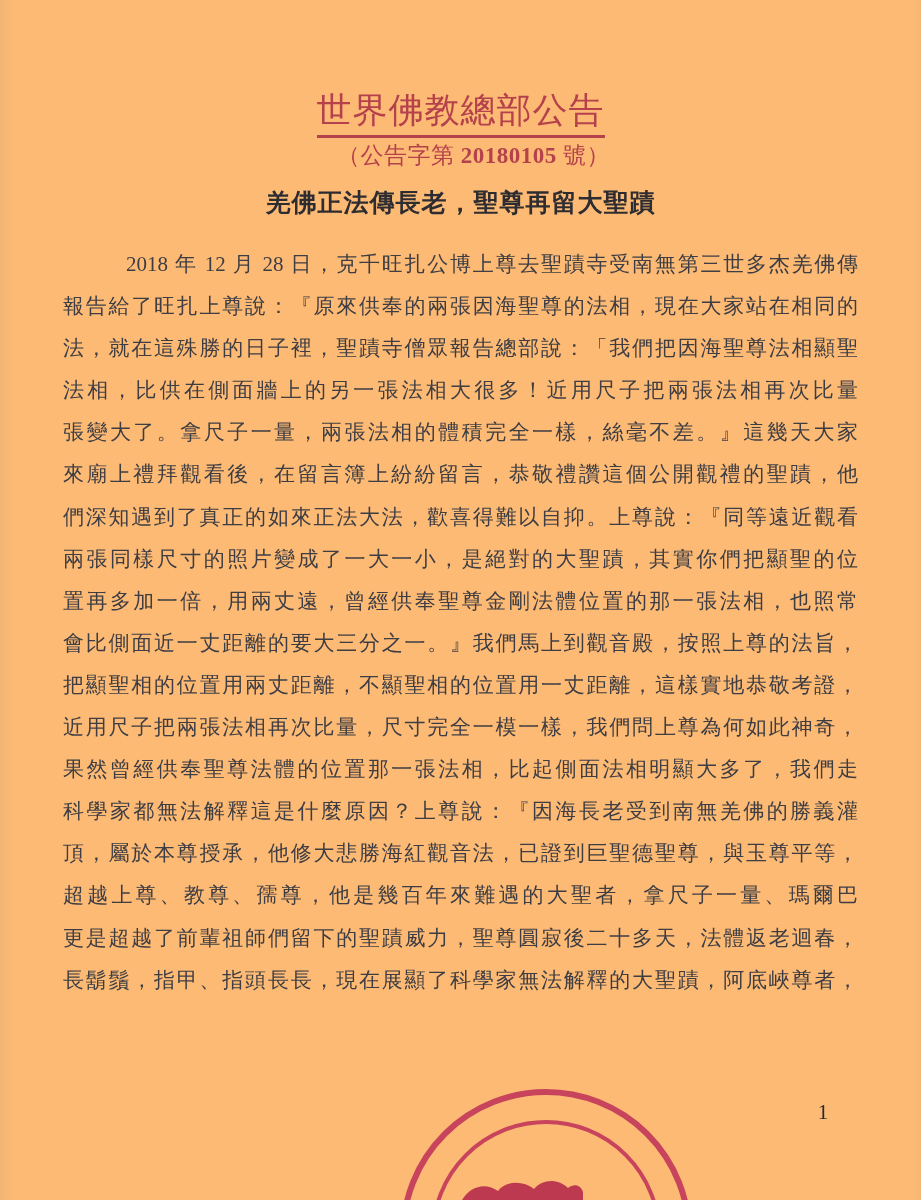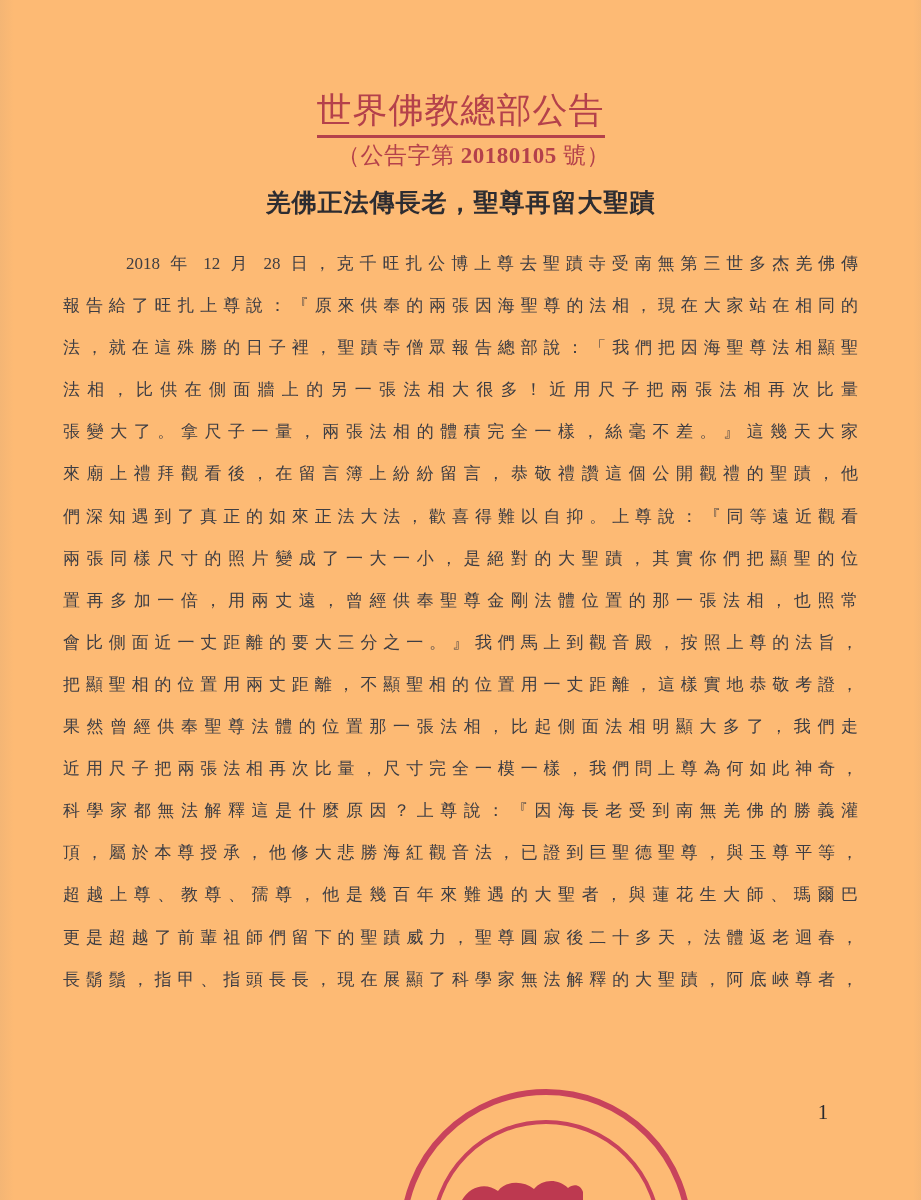--- a/index.html
+++ b/index.html
@@ -39,21 +39,21 @@
   }
   .doc-subtitle .doc-num{font-weight:700;}
   .doc-heading{
     position:absolute;top:184px;left:0;width:100%;
     text-align:center;font-size:25px;line-height:38px;
     font-weight:700;color:#2c2c31;letter-spacing:1px;
     margin:0;
   }
   .body-text{
     position:absolute;top:243px;left:63px;width:795px;
-    color:#3d3d43;font-size:17px;
+    color:#3d3d43;font-size:21px;
   }
   .bline{
     height:42.1px;line-height:42.1px;
     text-align:justify;text-align-last:justify;
     white-space:normal;overflow:hidden;
   }
   .bline.first{padding-left:63px;}
   .stamp{
     position:absolute;left:390px;top:1085px;width:320px;height:115px;
     opacity:0.92;
@@ -83,25 +83,25 @@
       <div class="bline">報告給了旺扎上尊說：『原來供奉的兩張因海聖尊的法相，現在大家站在相同的</div>
       <div class="bline">法，就在這殊勝的日子裡，聖蹟寺僧眾報告總部說：「我們把因海聖尊法相顯聖</div>
       <div class="bline">法相，比供在側面牆上的另一張法相大很多！近用尺子把兩張法相再次比量</div>
       <div class="bline">張變大了。拿尺子一量，兩張法相的體積完全一樣，絲毫不差。』這幾天大家</div>
       <div class="bline">來廟上禮拜觀看後，在留言簿上紛紛留言，恭敬禮讚這個公開觀禮的聖蹟，他</div>
       <div class="bline">們深知遇到了真正的如來正法大法，歡喜得難以自抑。上尊說：『同等遠近觀看</div>
       <div class="bline">兩張同樣尺寸的照片變成了一大一小，是絕對的大聖蹟，其實你們把顯聖的位</div>
       <div class="bline">置再多加一倍，用兩丈遠，曾經供奉聖尊金剛法體位置的那一張法相，也照常</div>
       <div class="bline">會比側面近一丈距離的要大三分之一。』我們馬上到觀音殿，按照上尊的法旨，</div>
       <div class="bline">把顯聖相的位置用兩丈距離，不顯聖相的位置用一丈距離，這樣實地恭敬考證，</div>
+      <div class="bline">近用尺子把兩張法相再次比量，尺寸完全一模一樣，我們問上尊為何如此神奇，</div>
       <div class="bline">果然曾經供奉聖尊法體的位置那一張法相，比起側面法相明顯大多了，我們走</div>
-      <div class="bline">近用尺子把兩張法相再次比量，尺寸完全一模一樣，我們問上尊為何如此神奇，</div>
       <div class="bline">科學家都無法解釋這是什麼原因？上尊說：『因海長老受到南無羌佛的勝義灌</div>
       <div class="bline">頂，屬於本尊授承，他修大悲勝海紅觀音法，已證到巨聖德聖尊，與玉尊平等，</div>
-      <div class="bline">超越上尊、教尊、孺尊，他是幾百年來難遇的大聖者，與蓮花生大師、瑪爾巴</div>
+      <div class="bline">超越上尊、教尊、孺尊，他是幾百年來難遇的大聖者，拿尺子一量、瑪爾巴</div>
       <div class="bline">更是超越了前輩祖師們留下的聖蹟威力，聖尊圓寂後二十多天，法體返老迴春，</div>
       <div class="bline">長鬍鬚，指甲、指頭長長，現在展顯了科學家無法解釋的大聖蹟，阿底峽尊者，</div>
     </div>
 
   <svg class="stamp" viewBox="0 0 320 115" xmlns="http://www.w3.org/2000/svg" aria-hidden="true">
 
     <circle cx="156" cy="150" r="143" fill="none" stroke="#c4395a" stroke-width="6"></circle>
 
     <circle cx="156" cy="150" r="113" fill="none" stroke="#c4395a" stroke-width="4"></circle>
     <defs>

